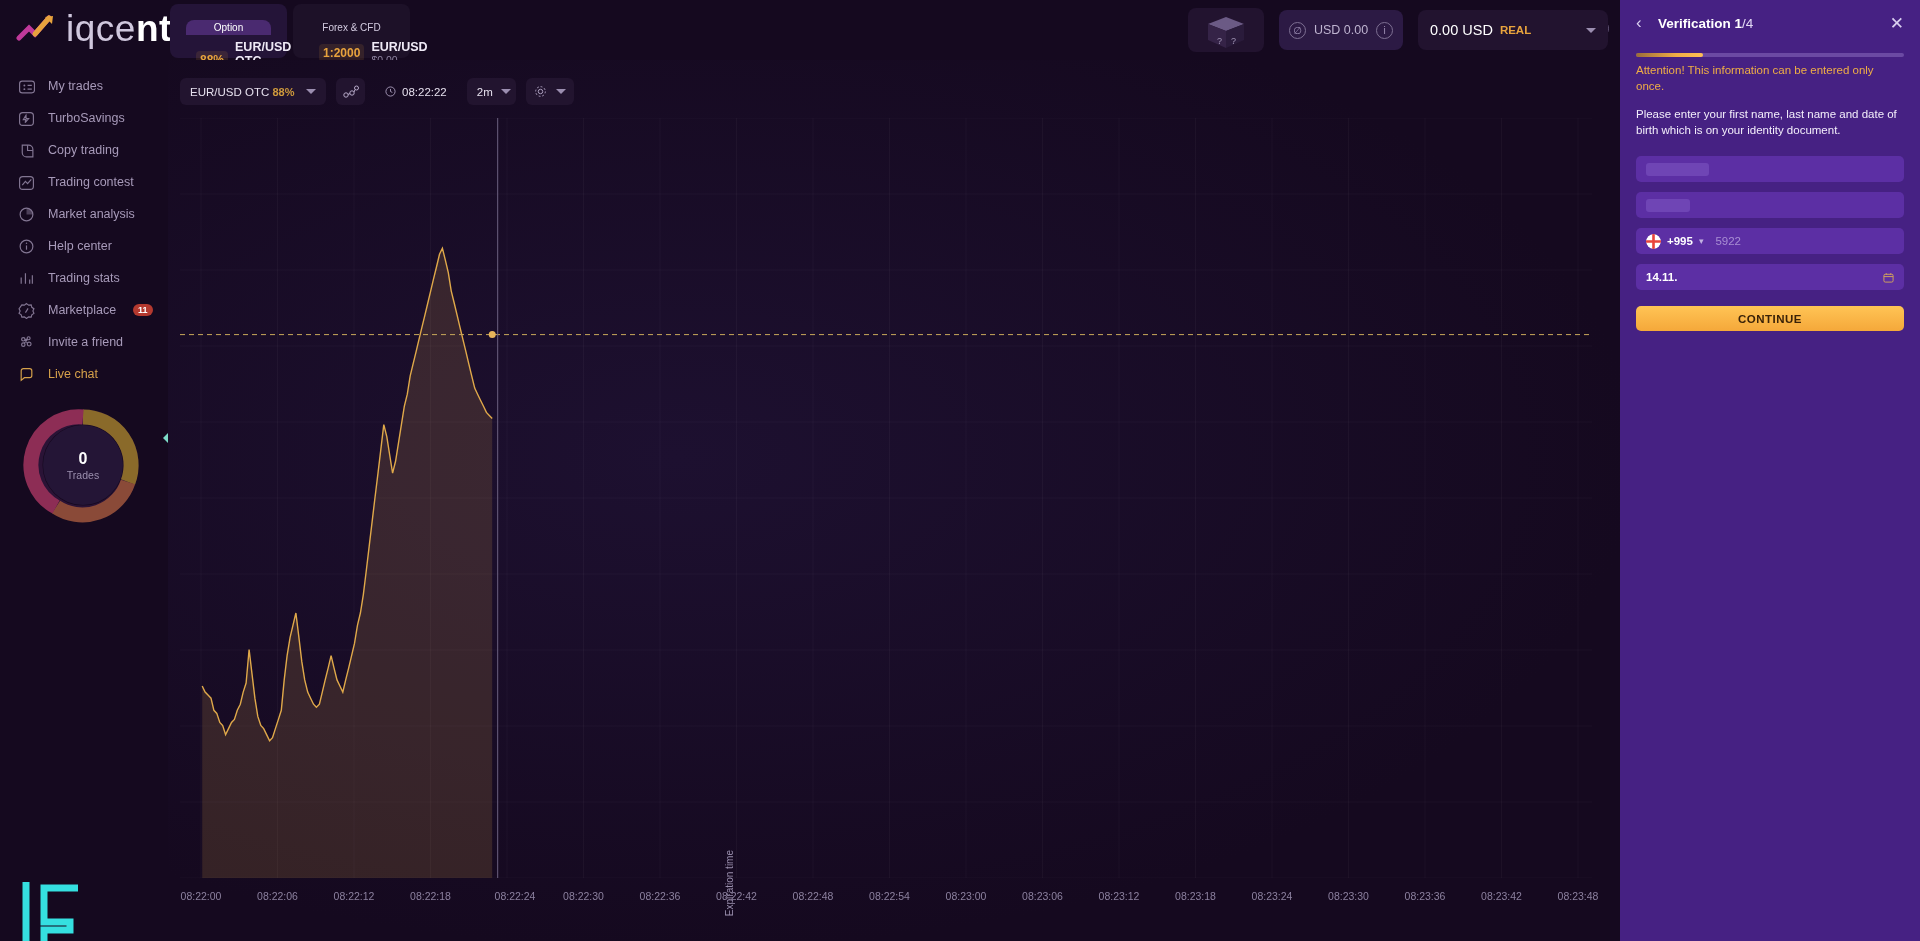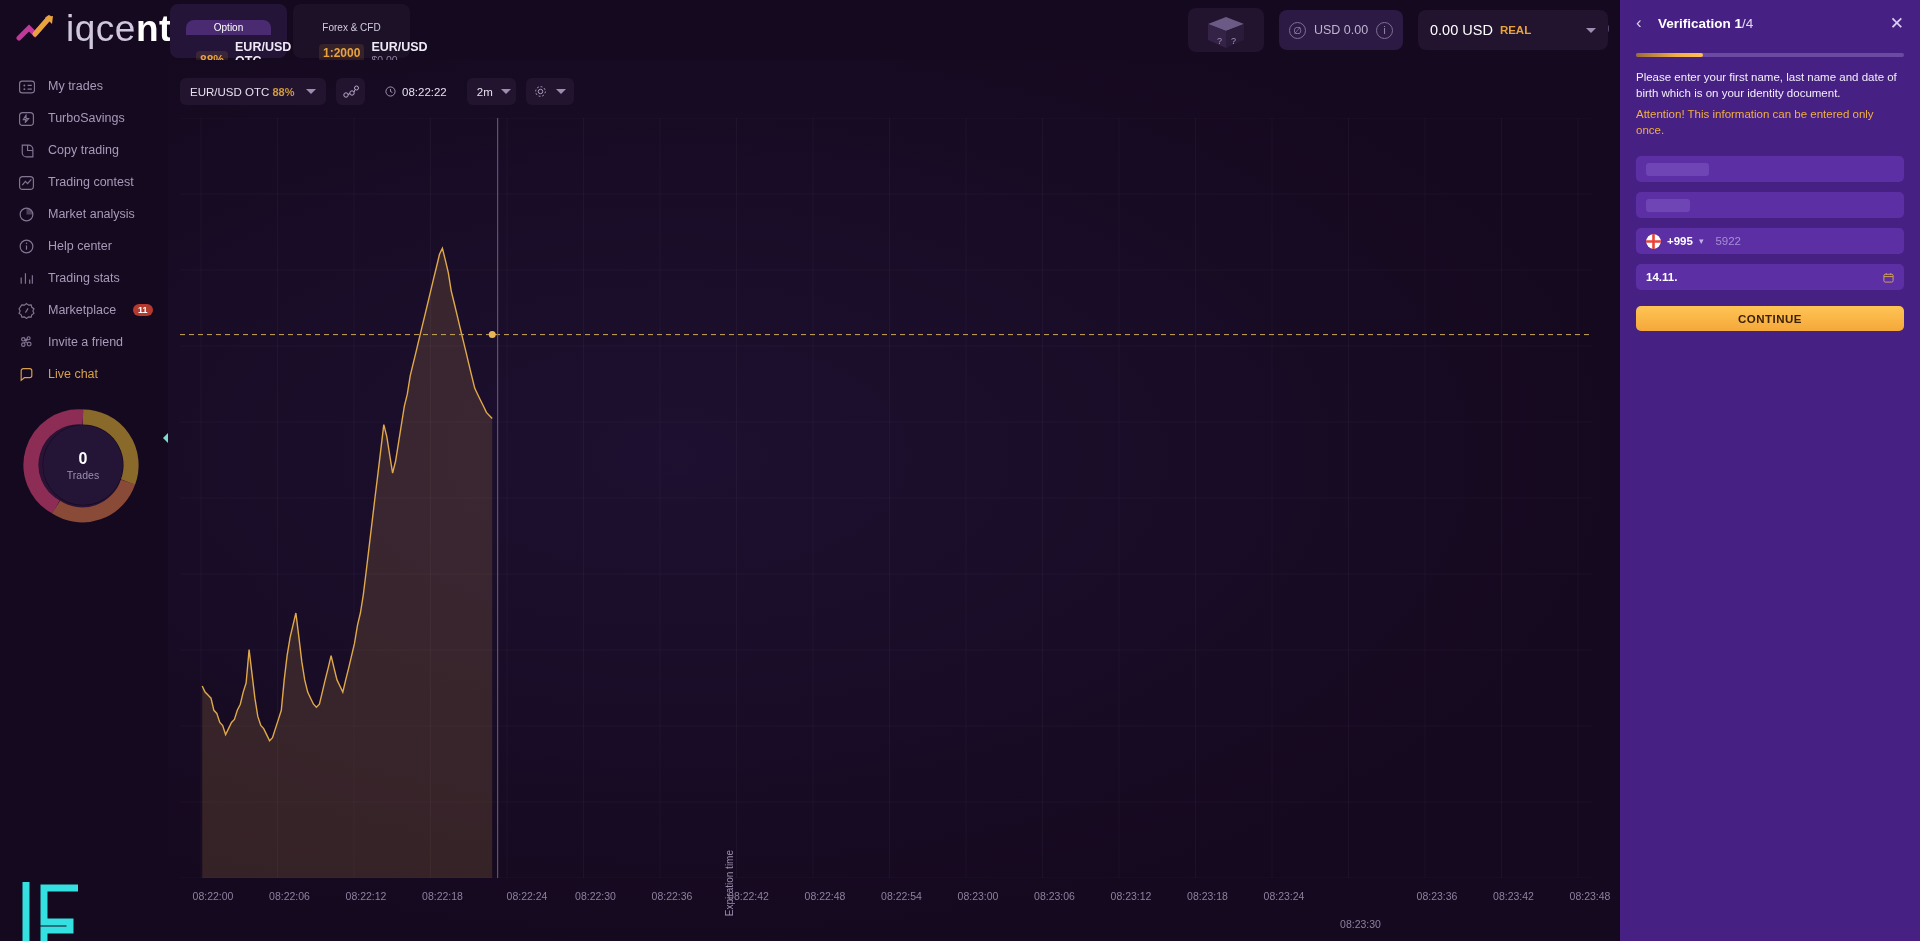--- a/index.html
+++ b/index.html
@@ -134,21 +134,21 @@
   }
   #asset-select { width: 146px; justify-content: space-between; }
   #asset-select .pct { color: #cf9a3c; font-weight: 700; font-size: 11px; }
   .tb-icon-btn { width: 29px; height: 27px; justify-content: center; padding: 0; }
   #clock-box { gap: 6px; background: transparent; }
   #tf-box { width: 49px; justify-content: space-between; }
   #gear-box { width: 48px; justify-content: space-between; padding: 0 8px; }
 
   #plot { position: absolute; left: 12px; top: 58px; width: 1412px; height: 760px; }
   #xaxis {
-    position: absolute; left: 24px; top: 822px; width: 1412px; height: 30px;
+    position: absolute; left: 12px; top: 822px; width: 1412px; height: 30px;
   }
   .xtick {
     position: absolute; top: 8px; transform: translateX(-50%);
     font-size: 10.5px; color: #8c819f; white-space: nowrap;
   }
   #exp-label {
     position: absolute; left: 556px; top: 790px;
     font-size: 10px; color: #9a8fae;
     writing-mode: vertical-rl; text-orientation: mixed;
     transform: rotate(180deg);
@@ -459,43 +459,43 @@
       <div class="xtick" style="left: 403.5px;">08:22:30</div>
       <div class="xtick" style="left: 480px;">08:22:36</div>
       <div class="xtick" style="left: 556.5px;">08:22:42</div>
       <div class="xtick" style="left: 633px;">08:22:48</div>
       <div class="xtick" style="left: 709.5px;">08:22:54</div>
       <div class="xtick" style="left: 786px;">08:23:00</div>
       <div class="xtick" style="left: 862.5px;">08:23:06</div>
       <div class="xtick" style="left: 939px;">08:23:12</div>
       <div class="xtick" style="left: 1015.5px;">08:23:18</div>
       <div class="xtick" style="left: 1092px;">08:23:24</div>
-      <div class="xtick" style="left: 1168.5px; margin-top: 28px;">08:23:30</div>
+      <div class="xtick" style="left: 1168.5px;">08:23:30</div>
       <div class="xtick" style="left: 1245px;">08:23:36</div>
       <div class="xtick" style="left: 1321.5px;">08:23:42</div>
       <div class="xtick" style="left: 1398px;">08:23:48</div>
     </div>
 </div>
 
 <div id="verify">
   <div id="v-head">
     <div id="v-back">‹</div>
     <div id="v-title">
       <span>Verification</span>
       <span>1</span><span class="of">/4</span>
     </div>
     <div id="v-close">✕</div>
   </div>
 
   <div id="v-progress">
     <div class="fill" style="width: 25%;"></div>
   </div>
 
+  <div id="v-warn">Attention! This information can be entered only once.</div>
   <div id="v-desc">Please enter your first name, last name and date of birth which is on your identity document.</div>
-  <div id="v-warn">Attention! This information can be entered only once.</div>
 
   <div class="v-field" id="v-field-first">
     <div class="skeleton"></div>
   </div>
 
   <div class="v-field" id="v-field-last">
     <div class="skeleton"></div>
   </div>
 
   <div class="v-field" id="v-phone">

